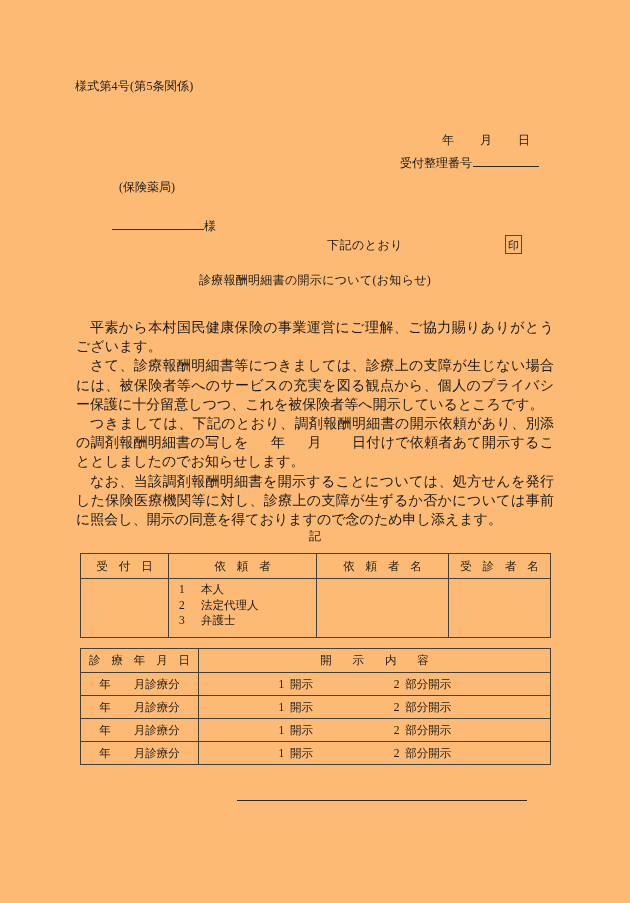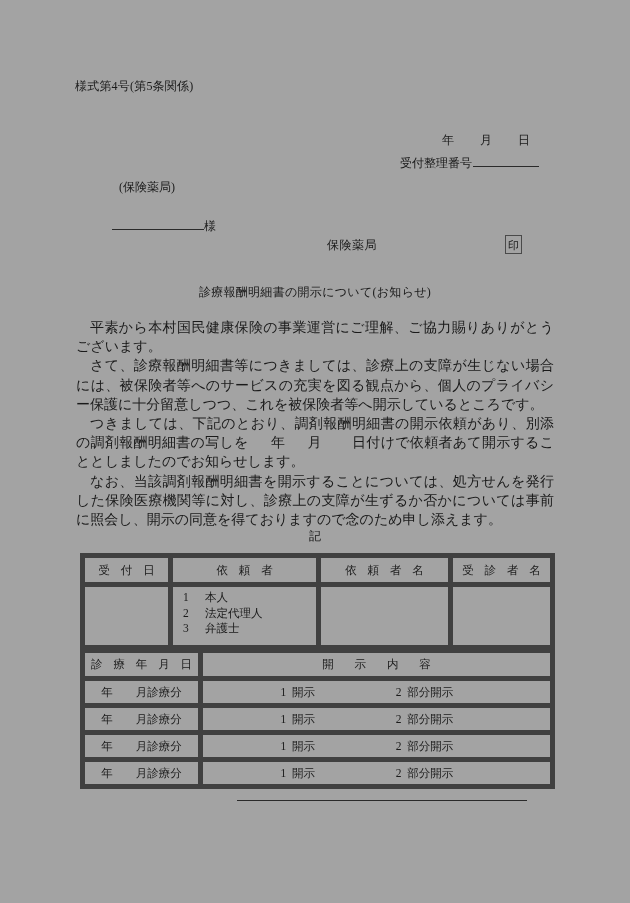--- a/index.html
+++ b/index.html
@@ -13,21 +13,21 @@
     height: 903px;
     position: relative;
     font-family: "Liberation Serif", "DejaVu Serif", serif;
     color: #1a1a1a;
     font-size: 11.5px;
     overflow: hidden;
   }
   .page {
     position: absolute;
     inset: 0;
-    background: #a3a3a3;
+    background: #fdba74;
   }
 
   
   .abs { position: absolute; white-space: pre; }
   .blank-ul {
     display: inline-block;
     border-bottom: 1px solid #2a2a2a;
     vertical-align: baseline;
   }
 
@@ -71,21 +71,21 @@
     width: 17px; height: 19px;
     border: 1px solid #4a4a4a;
     font-size: 11px;
     line-height: 19px;
     text-align: center;
     box-sizing: border-box;
   }
 
   
   #doc-title {
-    left: 0; top: 284px;
+    left: 0; top: 272px;
     width: 630px;
     text-align: center;
     font-size: 12px;
     letter-spacing: 0.3px;
   }
 
   
   #body-text {
     position: absolute;
     left: 76px; top: 318px;
@@ -110,21 +110,21 @@
   }
 
   
   table.form-table {
     position: absolute;
     border-collapse: collapse;
     font-size: 11.5px;
     table-layout: fixed;
   }
   table.form-table td, table.form-table th {
-    border: 5px solid #404040;
+    border: 1px solid #404040;
     font-weight: normal;
     padding: 0;
     vertical-align: middle;
     text-align: center;
   }
 
   #table-requester {
     left: 80px; top: 553px;
     width: 470px;
   }
@@ -178,21 +178,21 @@
 
   <div class="abs" id="receipt-line">
     <span>受付整理番号</span><span class="blank-ul"></span>
   </div>
 
   <div class="abs" id="pharmacy-label">(保険薬局)</div>
   <div class="abs" id="addressee-line">
     <span class="blank-ul"></span><span>様</span>
   </div>
 
-  <div class="abs" id="issuer">保険薬局</div>
+  <div class="abs" id="issuer">下記のとおり</div>
   <div class="abs" id="seal-box">印</div>
 
   <div class="abs" id="doc-title">診療報酬明細書の開示について(お知らせ)</div>
 
   <div id="body-text">
     <p>平素から本村国民健康保険の事業運営にご理解、ご協力賜りありがとうございます。</p>
     <p>さて、診療報酬明細書等につきましては、診療上の支障が生じない場合には、被保険者等へのサービスの充実を図る観点から、個人のプライバシー保護に十分留意しつつ、これを被保険者等へ開示しているところです。</p>
     <p><span>つきましては、下記のとおり、調剤報酬明細書の開示依頼があり、別添の調剤報酬明細書の写しを</span><span class="gap-s"></span><span>年</span><span class="gap-s"></span><span>月</span><span class="gap-m"></span><span>日付けで依頼者あて開示することとしましたのでお知らせします。</span></p>
     <p>なお、当該調剤報酬明細書を開示することについては、処方せんを発行した保険医療機関等に対し、診療上の支障が生ずるか否かについては事前に照会し、開示の同意を得ておりますので念のため申し添えます。</p>
   </div>

